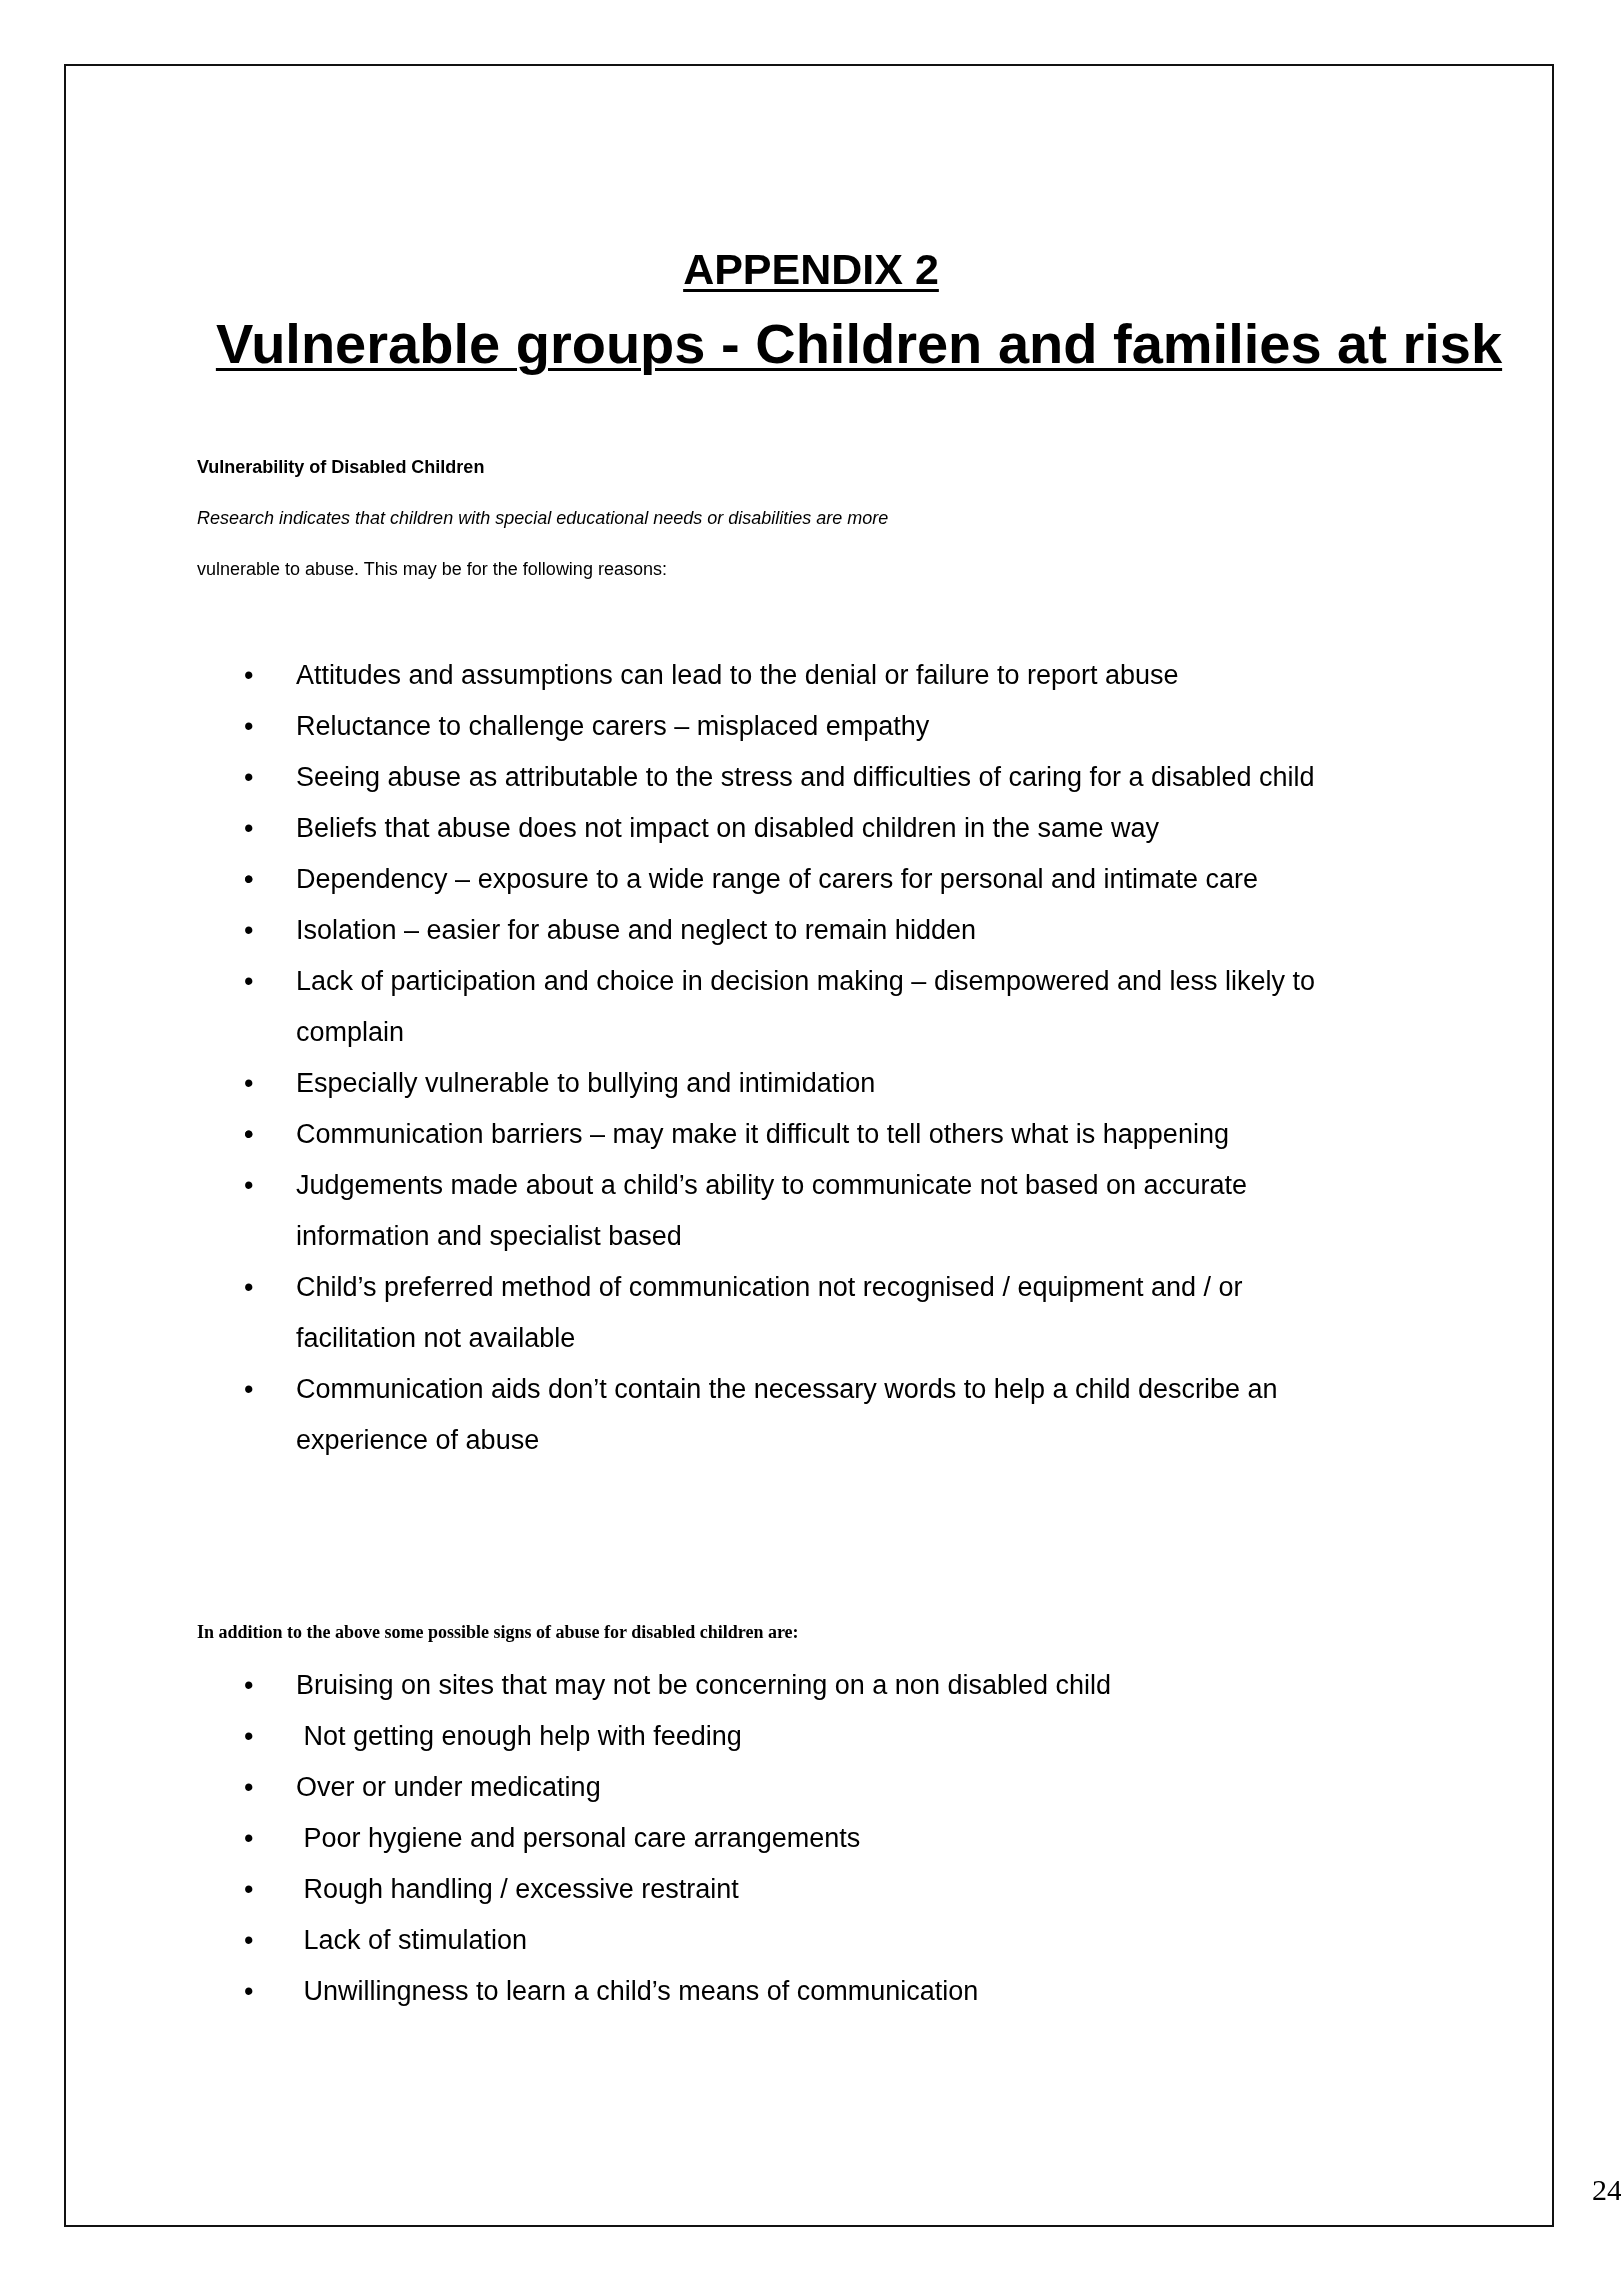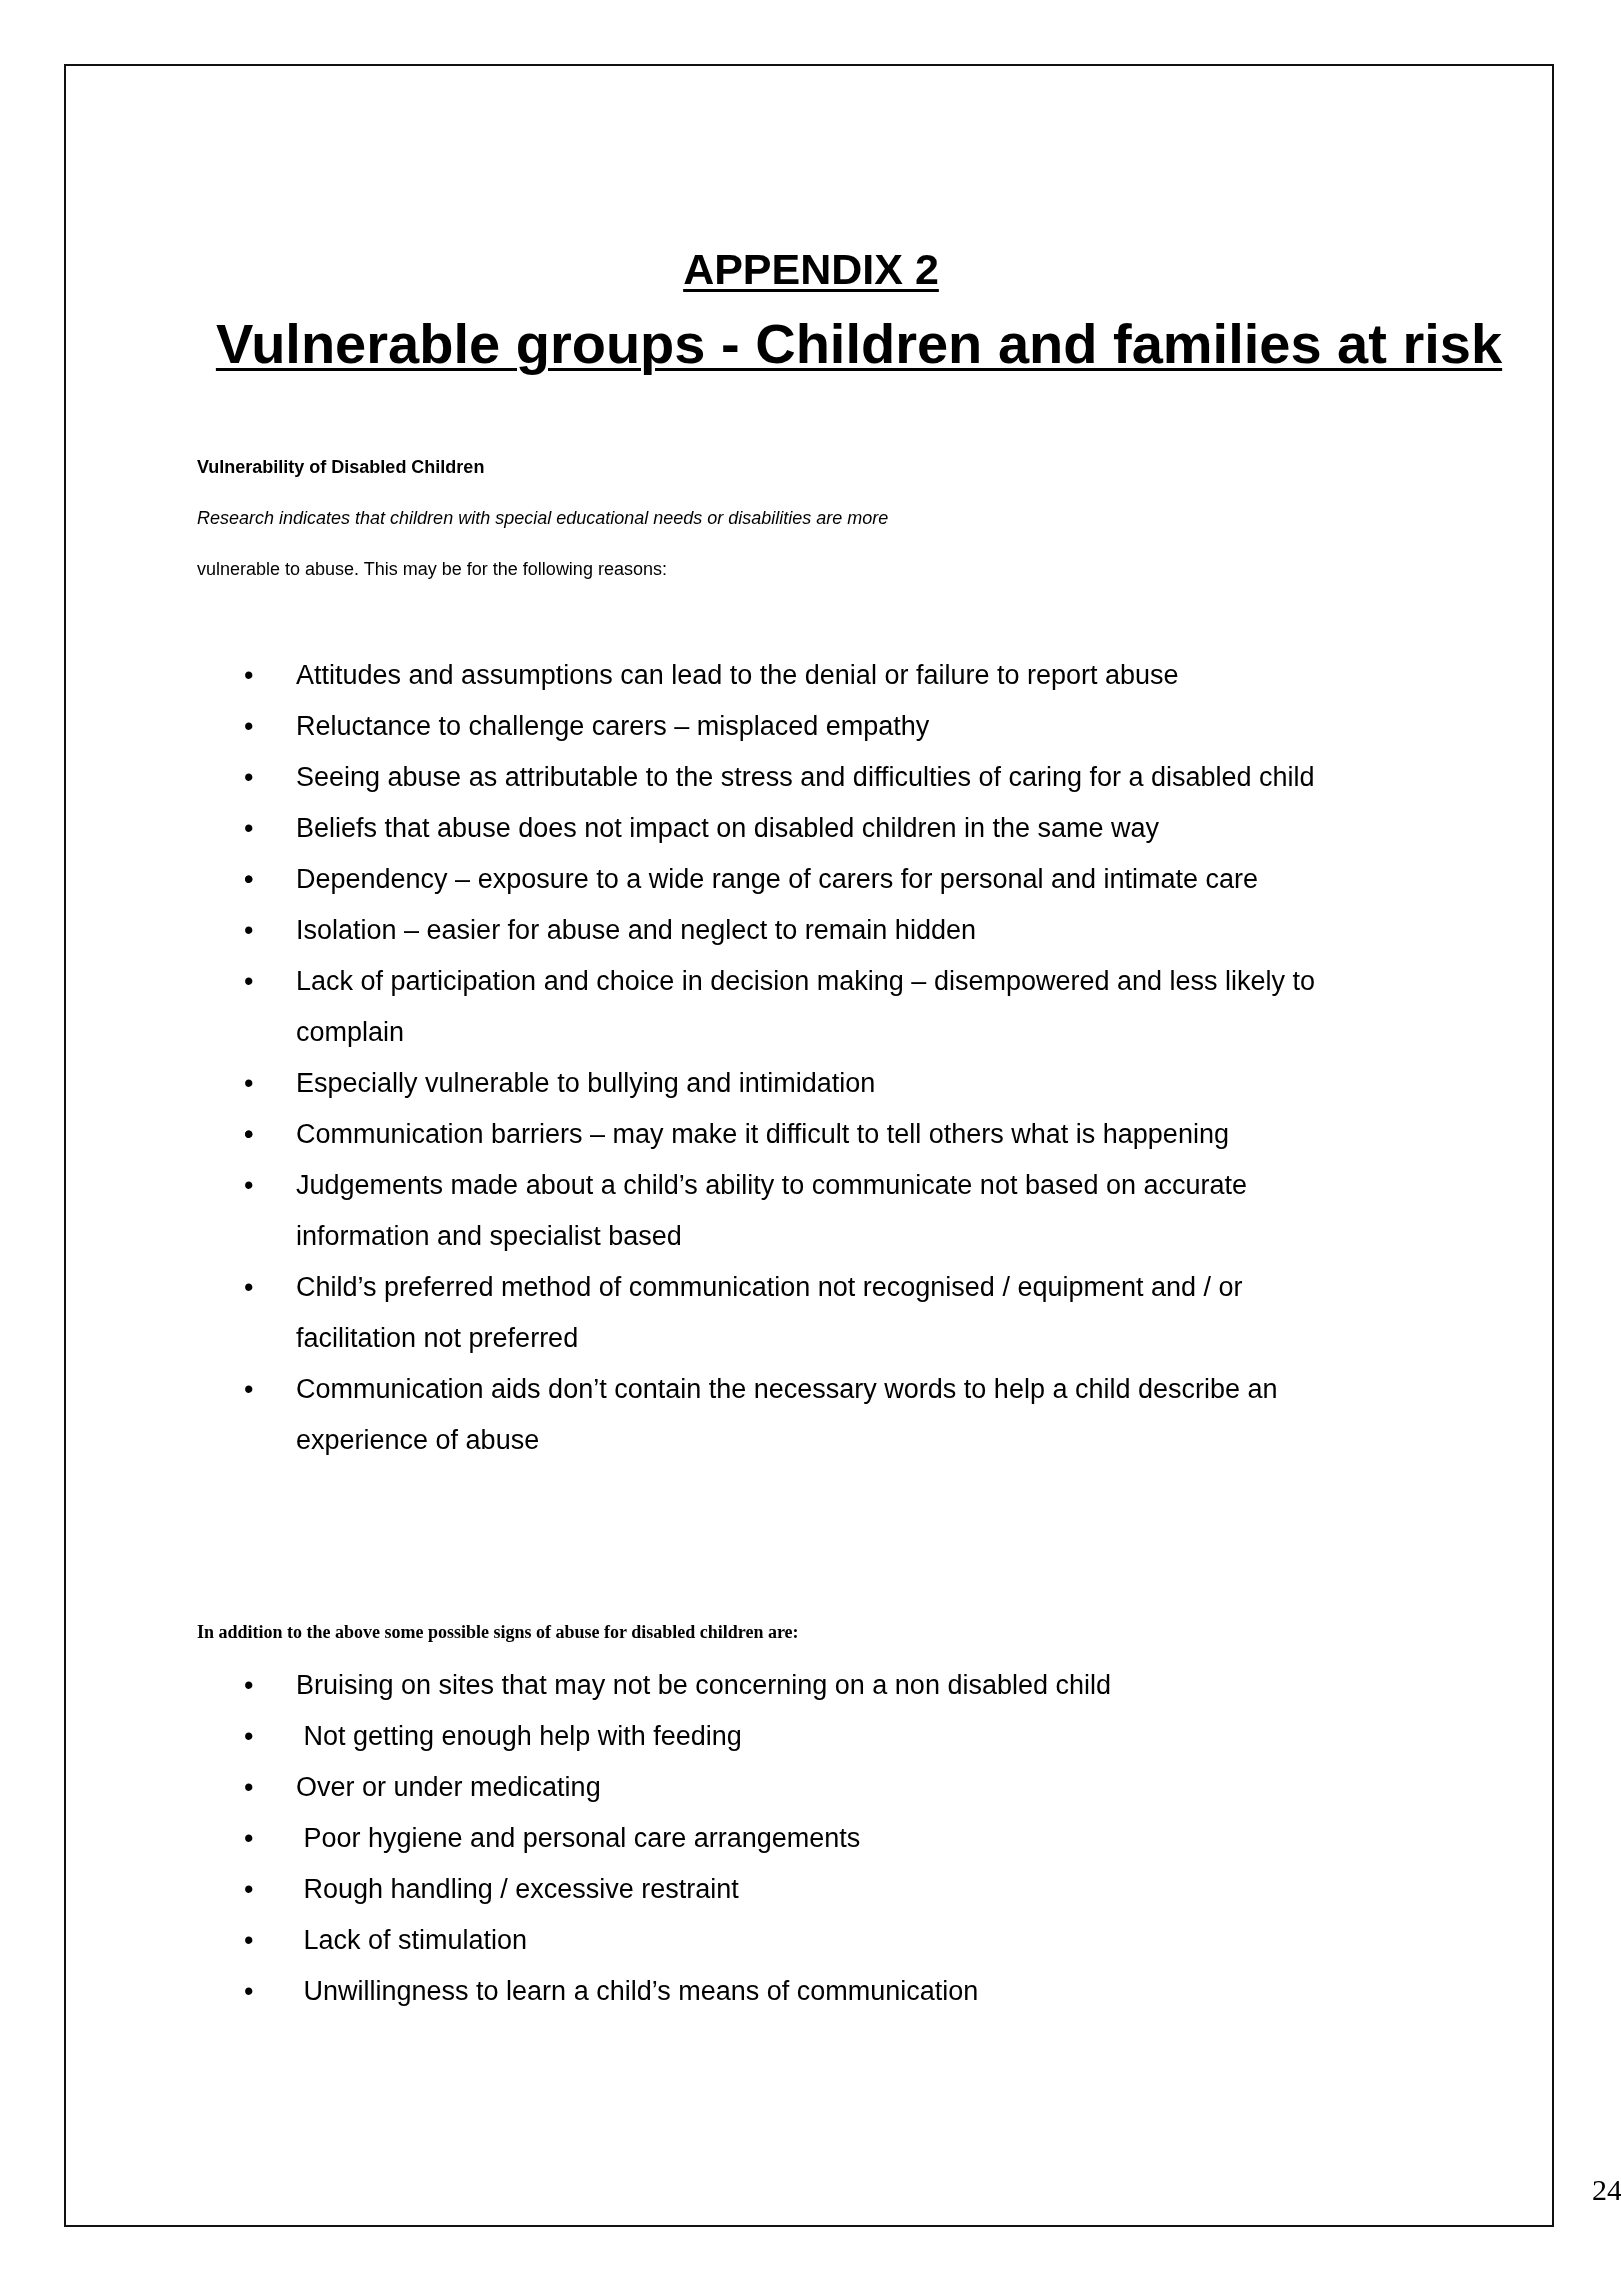--- a/index.html
+++ b/index.html
@@ -42,21 +42,21 @@
     <li><span class="bullet">•</span><span>Dependency – exposure to a wide range of carers for personal and intimate care</span></li>
     <li><span class="bullet">•</span><span>Isolation – easier for abuse and neglect to remain hidden</span></li>
     <li><span class="bullet">•</span><span>Lack of participation and choice in decision making – disempowered and less likely to</span></li>
     <li><span>complain</span></li>
     <li><span class="bullet">•</span><span>Especially vulnerable to bullying and intimidation</span></li>
     <li><span class="bullet">•</span></li>
     <li><span class="bullet">•</span><span>Communication barriers – may make it difficult to tell others what is happening</span></li>
     <li><span class="bullet">•</span><span>Judgements made about a child’s ability to communicate not based on accurate</span></li>
     <li><span>information and specialist based</span></li>
     <li><span class="bullet">•</span><span>Child’s preferred method of communication not recognised / equipment and / or</span></li>
-    <li><span>facilitation not preferred</span></li>
+    <li><span>facilitation not available</span></li>
     <li><span class="bullet">•</span><span>Communication aids don’t contain the necessary words to help a child describe an</span></li>
     <li><span>experience of abuse</span></li>
   </ul>
 
 <div class="body-text bold" style="top:1607px;font-family:Liberation Serif, serif;">In addition to the above some possible signs of abuse for disabled children are:</div>
 
 <ul class="list list2" id="signs-list">
     <li><span class="bullet">•</span><span>Bruising on sites that may not be concerning on a non disabled child</span></li>
     <li><span class="bullet">•</span><span> Not getting enough help with feeding</span></li>
     <li><span class="bullet">•</span><span>Over or under medicating</span></li>

